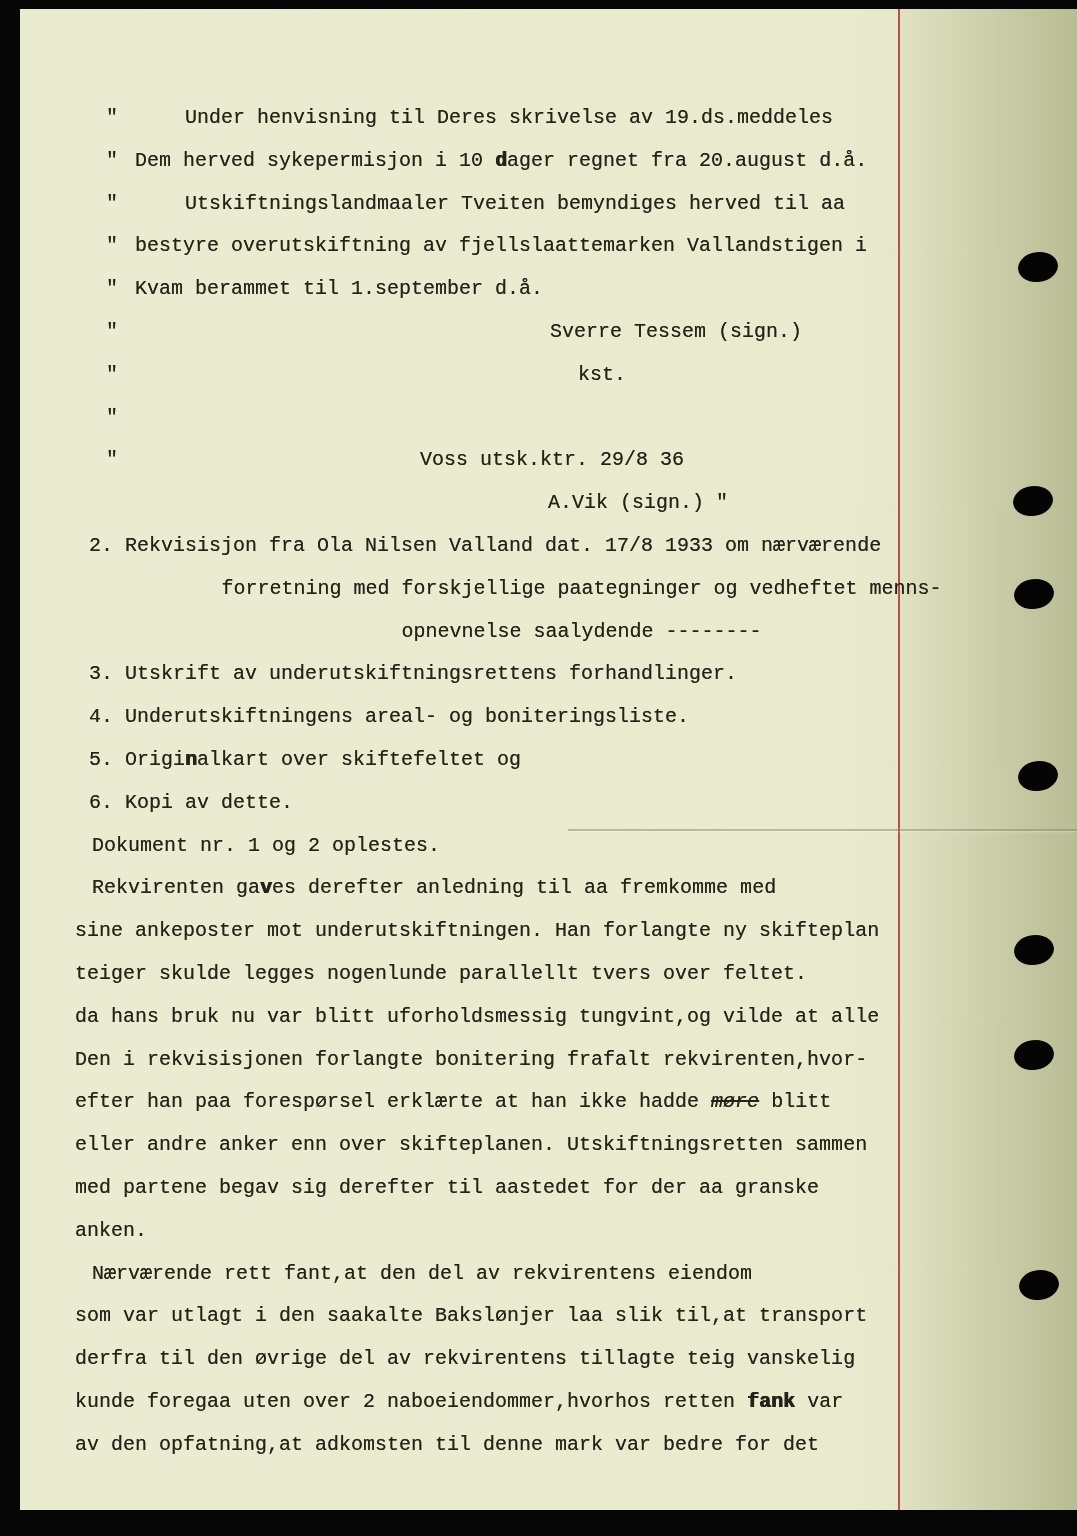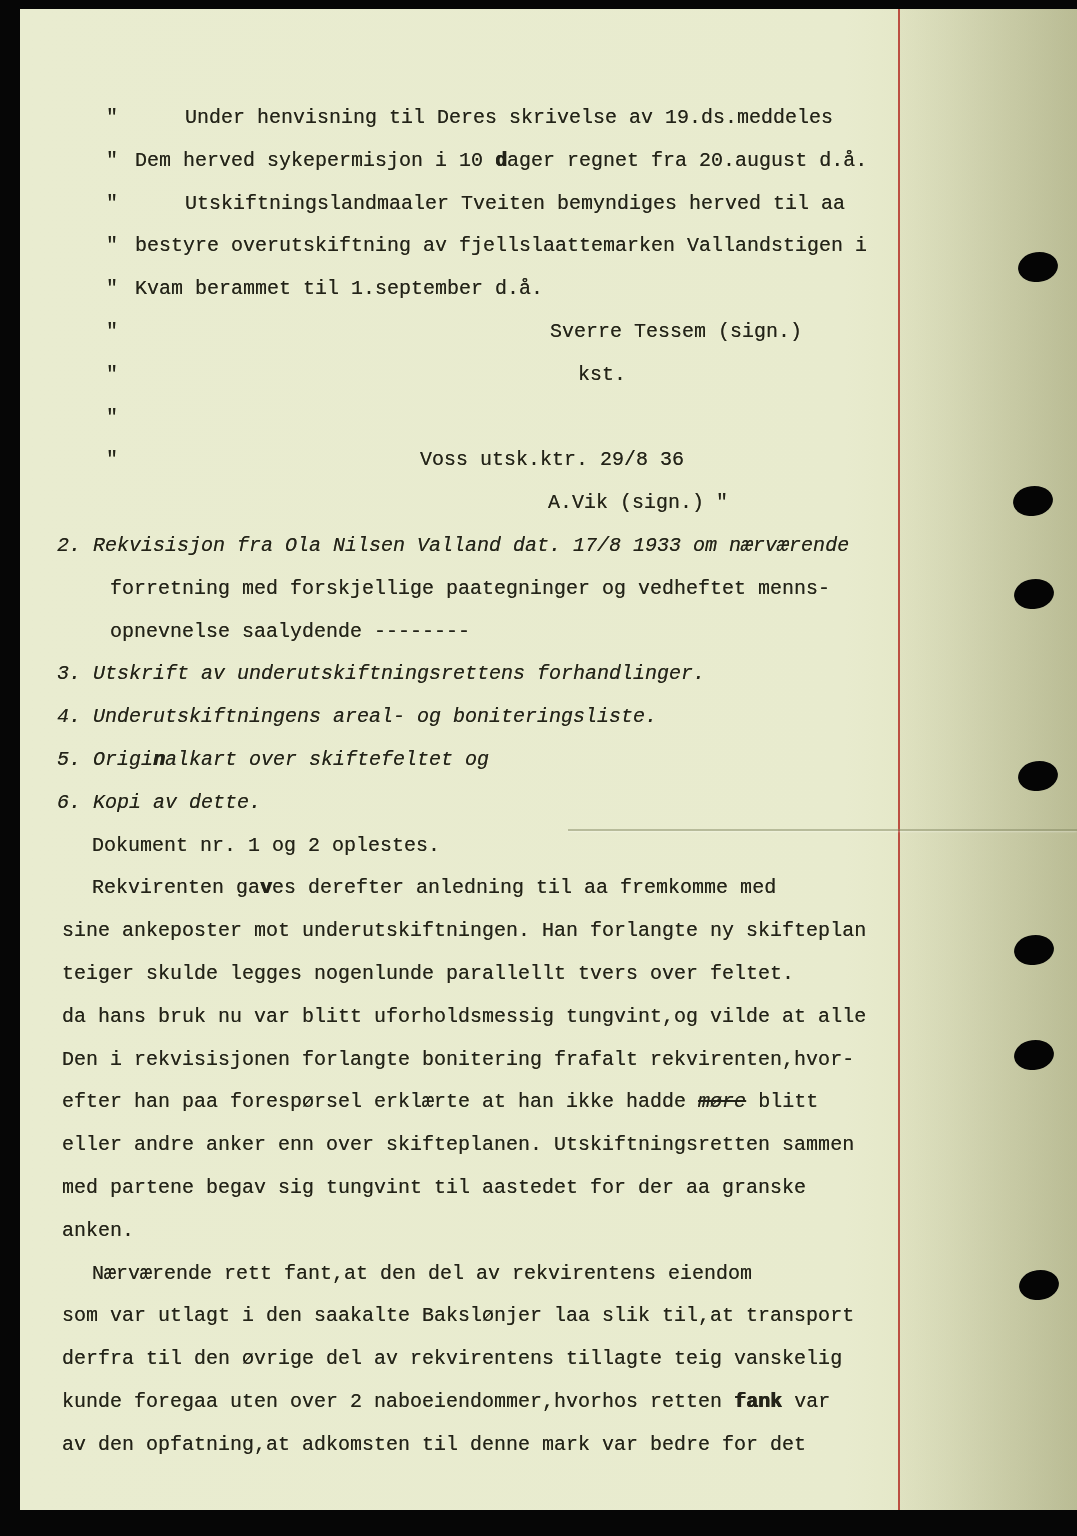--- a/index.html
+++ b/index.html
@@ -59,24 +59,24 @@
     white-space: pre;
   }
   .qmark { position: absolute; left: 86px; top: 0; }
   .q-first  { padding-left: 165px; }
   .q-cont   { padding-left: 115px; }
   .q-sig    { padding-left: 530px; }
   .q-kst    { padding-left: 558px; }
   .q-send   { padding-left: 160px; }
   .q-voss   { padding-left: 400px; }
   .sig-end  { padding-left: 528px; }
-  .num      { padding-left: 37px; font-style: italic; }
-  .num-cont { padding-left: 90px; }
+  .num      { padding-left: 69px; }
+  .num-cont { padding-left: 66px; text-align: center; }
   .indent   { padding-left: 72px; }
-  .body     { padding-left: 42px; }
+  .body     { padding-left: 55px; }
   .overtype {
     font-weight: bold;
     text-shadow: 0.7px 0 0 currentColor, 0 0 0.5px currentColor;
   }
   .struck {
     text-decoration: line-through;
     text-decoration-thickness: 2px;
     font-style: italic;
   }
 </style>
@@ -116,21 +116,21 @@
         <div class="line num"><span><span>5. Origi</span><span class="overtype">n</span><span>alkart over skiftefeltet og</span></span></div>
         <div class="line num"><span>6. Kopi av dette.</span></div>
         <div class="line indent"><span>Dokument nr. 1 og 2 oplestes.</span></div>
         <div class="line indent"><span><span>Rekvirenten ga</span><span class="overtype">v</span><span>es derefter anledning til aa fremkomme med</span></span></div>
         <div class="line body"><span>sine ankeposter mot underutskiftningen. Han forlangte ny skifteplan</span></div>
         <div class="line body"><span>teiger skulde legges nogenlunde parallellt tvers over feltet.</span></div>
         <div class="line body"><span>da hans bruk nu var blitt uforholdsmessig tungvint,og vilde at alle</span></div>
         <div class="line body"><span>Den i rekvisisjonen forlangte bonitering frafalt rekvirenten,hvor-</span></div>
         <div class="line body"><span><span>efter han paa forespørsel erklærte at han ikke hadde </span><span class="struck">møre</span><span> blitt</span></span></div>
         <div class="line body"><span>eller andre anker enn over skifteplanen. Utskiftningsretten sammen</span></div>
-        <div class="line body"><span>med partene begav sig tungvint til aastedet for der aa granske</span></div>
+        <div class="line body"><span>med partene begav sig derefter til aastedet for der aa granske</span></div>
         <div class="line body"><span>anken.</span></div>
         <div class="line indent"><span>Nærværende rett fant,at den del av rekvirentens eiendom</span></div>
         <div class="line body"><span>som var utlagt i den saakalte Bakslønjer laa slik til,at transport</span></div>
         <div class="line body"><span>derfra til den øvrige del av rekvirentens tillagte teig vanskelig</span></div>
         <div class="line body"><span><span>kunde foregaa uten over 2 naboeiendommer,hvorhos retten </span><span class="overtype">fank</span><span> var</span></span></div>
         <div class="line body"><span>av den opfatning,at adkomsten til denne mark var bedre for det</span></div>
       </div>
   </div>
 </div>
 

